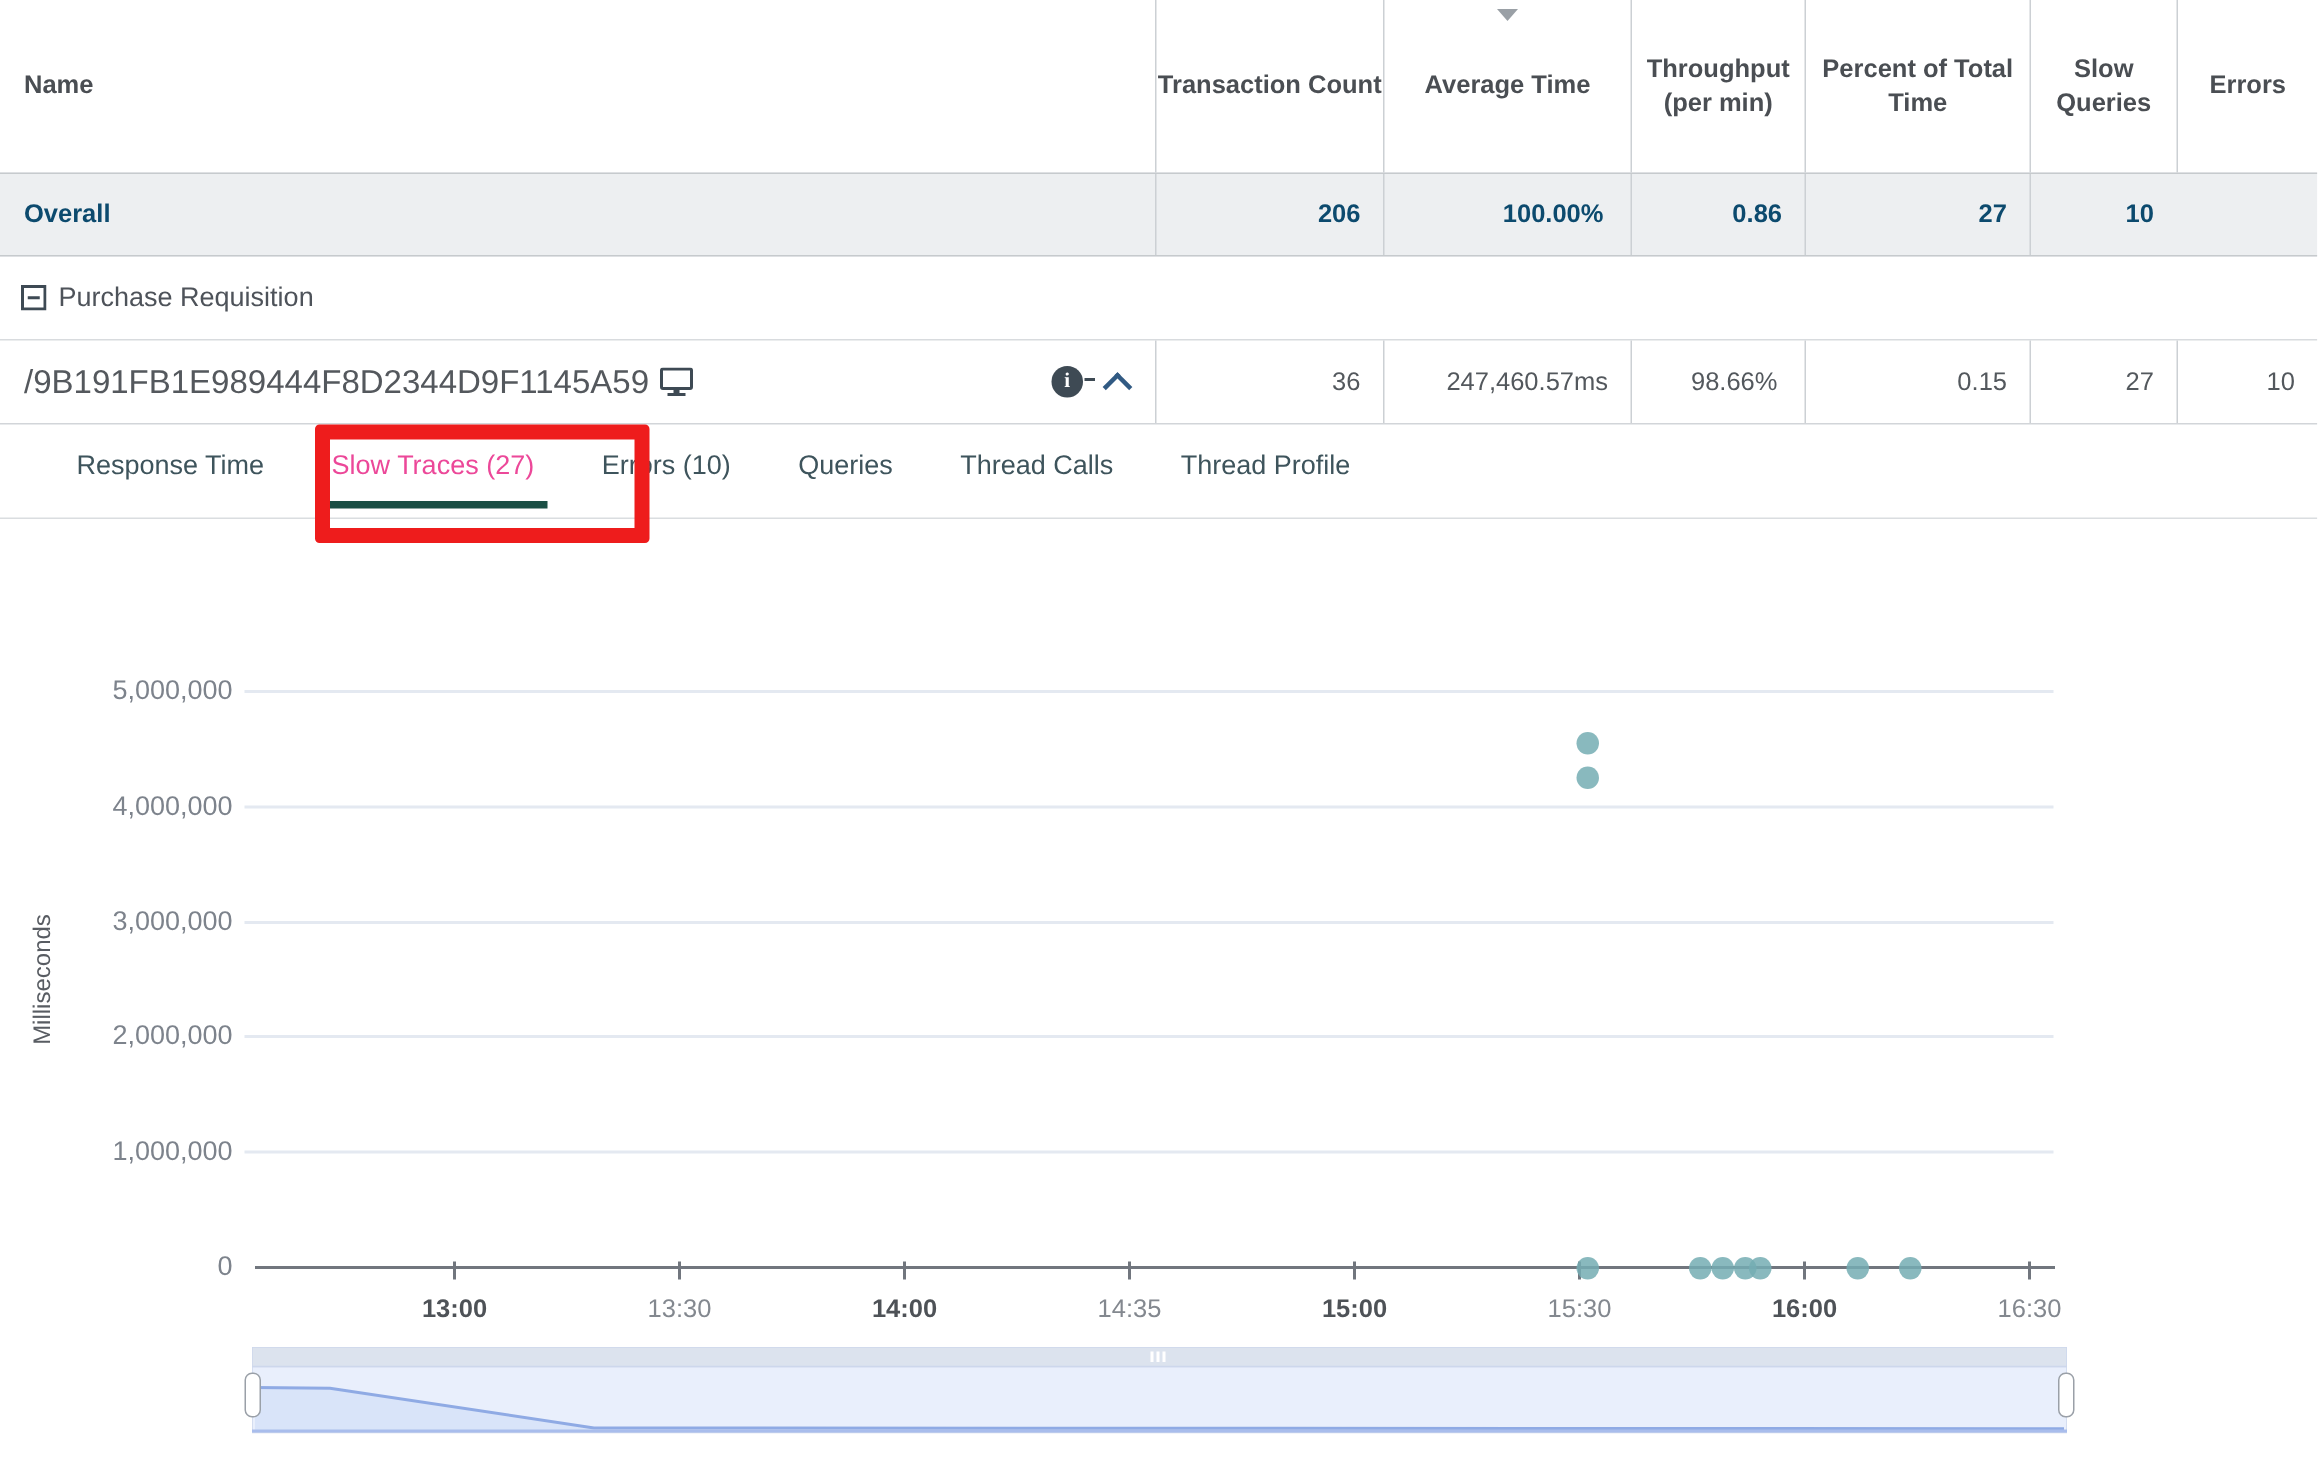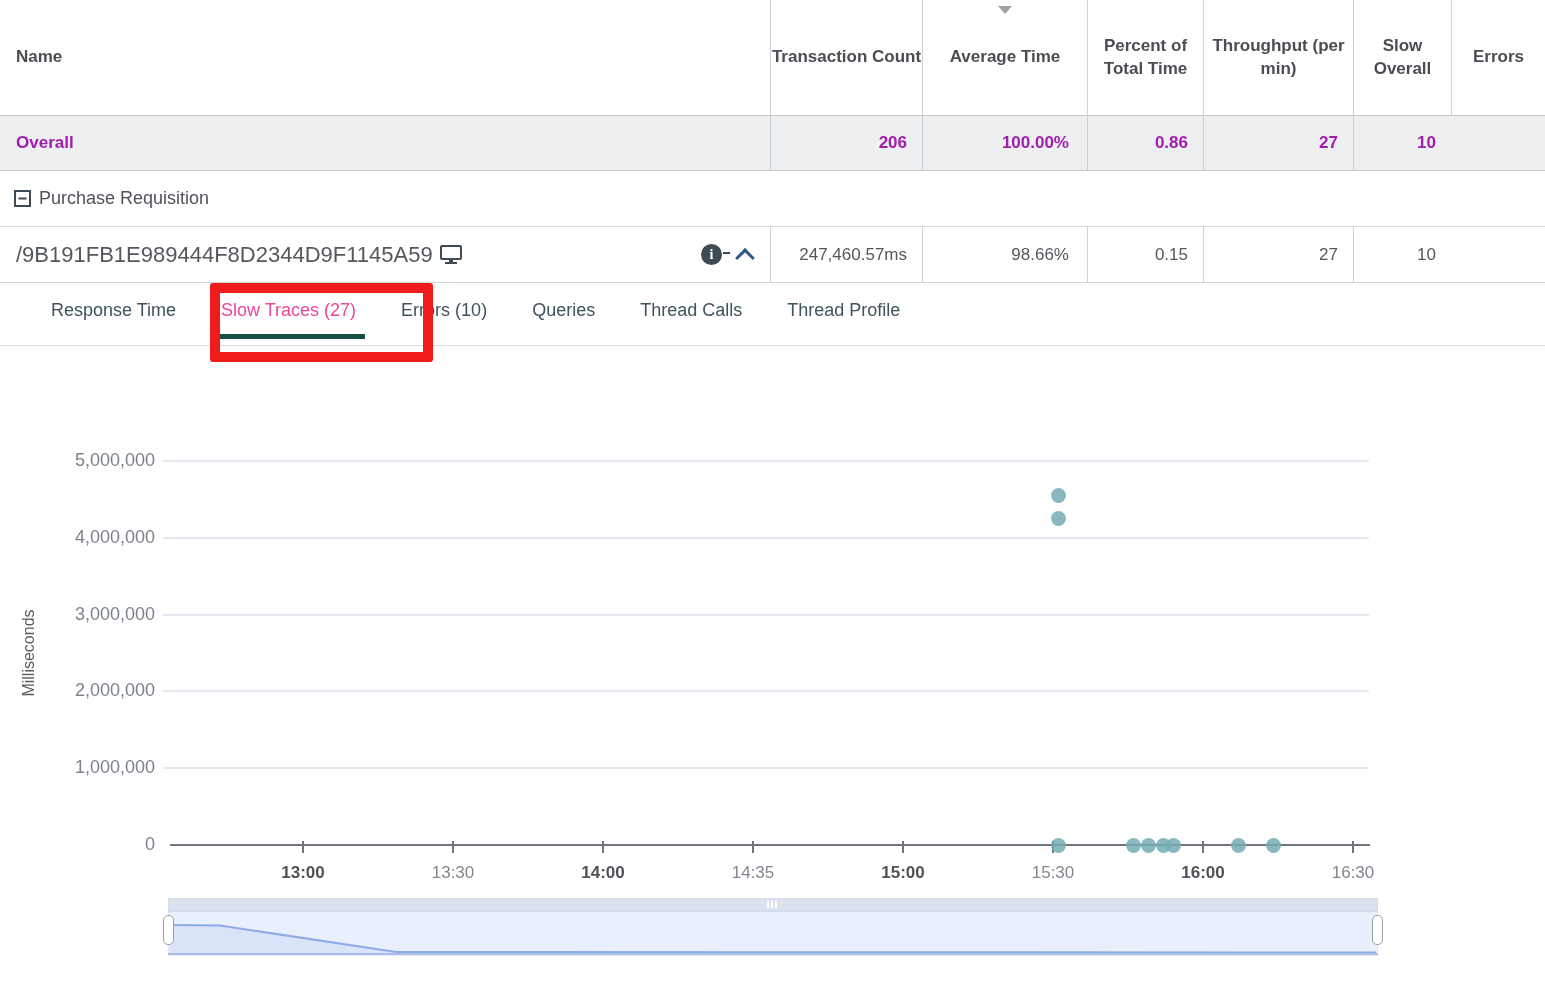--- a/index.html
+++ b/index.html
@@ -10,21 +10,21 @@
   .tbl{position:absolute;top:0;left:0;width:1545px;}
   .row{display:grid;grid-template-columns:770px 152px 165px 116px 150px 98px 94px;}
   .cell{display:flex;align-items:center;box-sizing:border-box;font-size:17px;}
   .row .cell + .cell{border-left:1px solid #ccd0d4;}
   .head{height:115px;}
   .head .cell{justify-content:center;text-align:center;font-weight:bold;color:#4a4e53;line-height:1.35;position:relative;}
   .head .name-cell{justify-content:flex-start;text-align:left;padding-left:16px;}
   .sort-tri{position:absolute;top:6px;left:50%;margin-left:-7px;width:0;height:0;
             border-left:7px solid transparent;border-right:7px solid transparent;border-top:8px solid #9aa0a6;}
   .overall-row{height:54px;background:#edeff1;border-top:1px solid #c6cacd;border-bottom:1px solid #c6cacd;}
-  .overall-row .cell{font-weight:bold;color:#a21caf;}
+  .overall-row .cell{font-weight:bold;color:#0c4a6e;}
   .num{justify-content:flex-end;padding-right:15px;}
   .pct{padding-right:18px;}
   .name-cell{padding-left:16px;}
   .group-row{height:55px;display:flex;align-items:center;padding-left:14px;border-bottom:1px solid #d8dbde;
              font-size:18px;color:#4e535a;}
   .group-row .glyph{display:inline-flex;margin-right:8px;}
   .txn-row{height:55px;border-bottom:1px solid #d2d5d9;}
   .txn-row .cell{color:#53585d;}
   .txn-name-wrap{display:flex;align-items:center;width:100%;}
   .txn-link{font-size:22px;color:#54585d;}
@@ -74,27 +74,27 @@
     <div class="row head">
       <div class="cell name-cell">Name</div>
       <div class="cell">
           <span>Transaction Count</span>
         </div>
       <div class="cell">
           <span class="sort-tri"></span>
           <span>Average Time</span>
         </div>
       <div class="cell">
+          <span>Throughput (per min)</span>
+        </div>
+      <div class="cell">
           <span>Percent of Total Time</span>
         </div>
       <div class="cell">
-          <span>Throughput (per min)</span>
-        </div>
-      <div class="cell">
-          <span>Slow Overall</span>
+          <span>Slow Queries</span>
         </div>
       <div class="cell">
           <span>Errors</span>
         </div>
     </div>
 
     <div class="row overall-row">
       <div class="cell name-cell">Overall</div>
       <div class="cell num">206</div>
       <div class="cell num pct">100.00%</div>
@@ -123,20 +123,21 @@
                 <rect x="9" y="14" width="4" height="3" fill="#3e4a54"></rect>
                 <rect x="5" y="17" width="12" height="2" fill="#3e4a54"></rect>
               </svg>
           </span>
           <span class="flex-spacer"></span>
           <span class="info-badge">i</span>
           <span class="uscore"></span>
           <span class="chev"></span>
         </div>
       </div>
+      <div class="cell num">36</div>
       <div class="cell num">247,460.57ms</div>
       <div class="cell num pct">98.66%</div>
       <div class="cell num">0.15</div>
       <div class="cell num">27</div>
       <div class="cell num">10</div>
     </div>
   </div>
 
   <div class="tabs">
     <span class="tab">Response Time</span>

